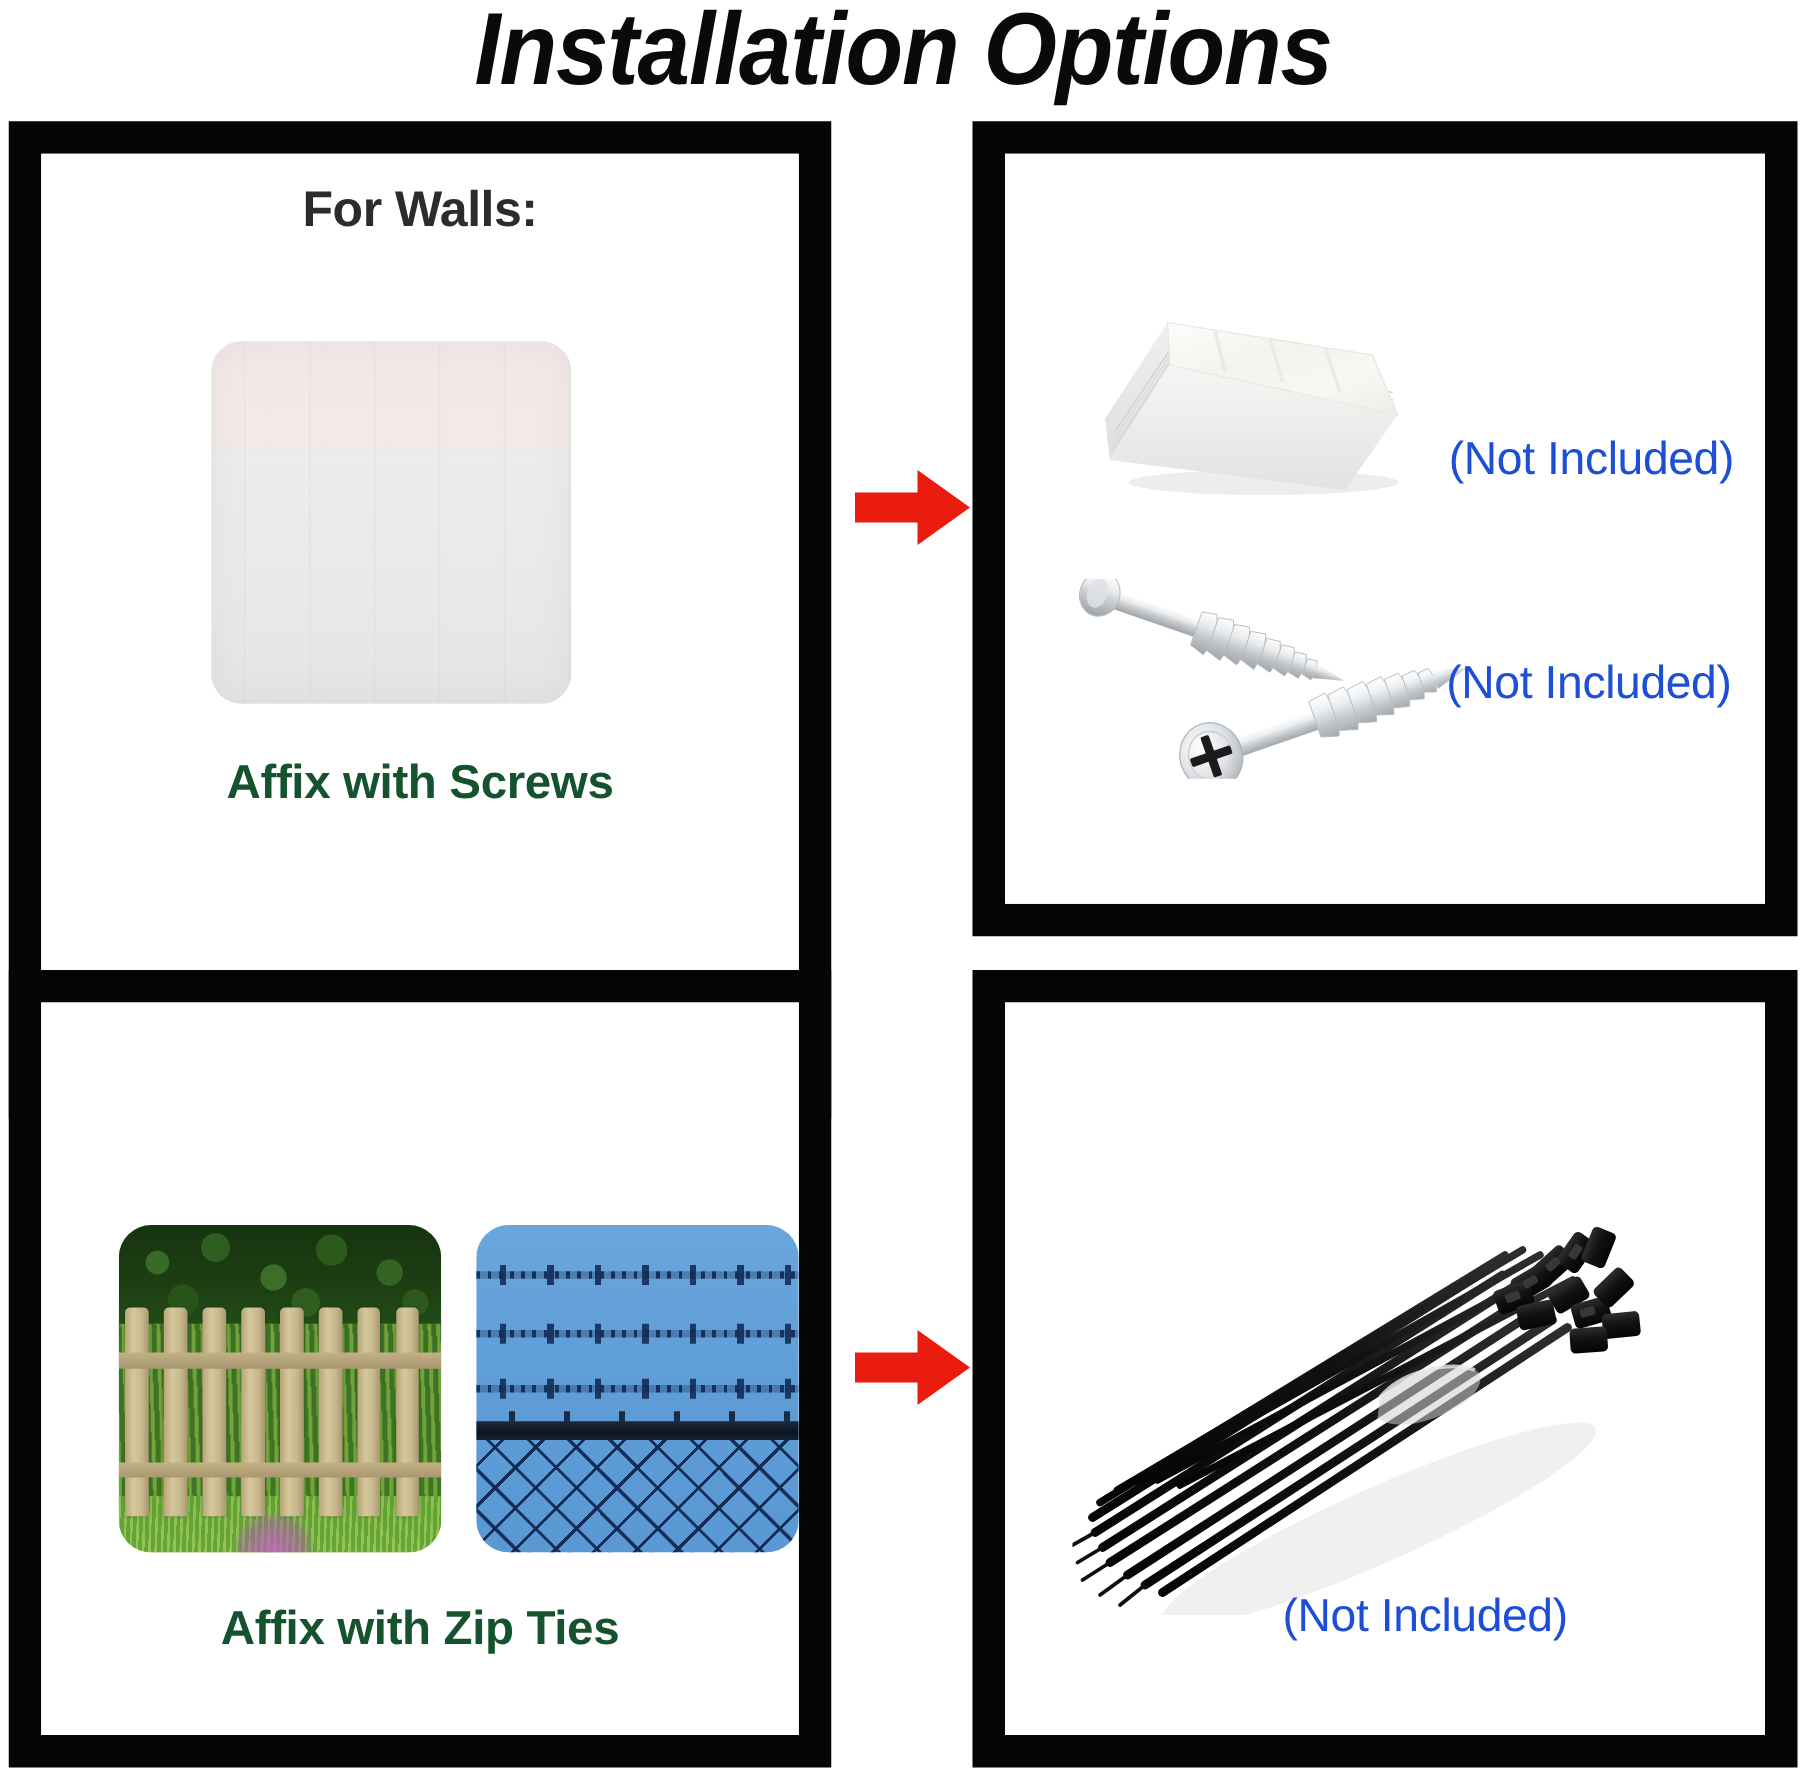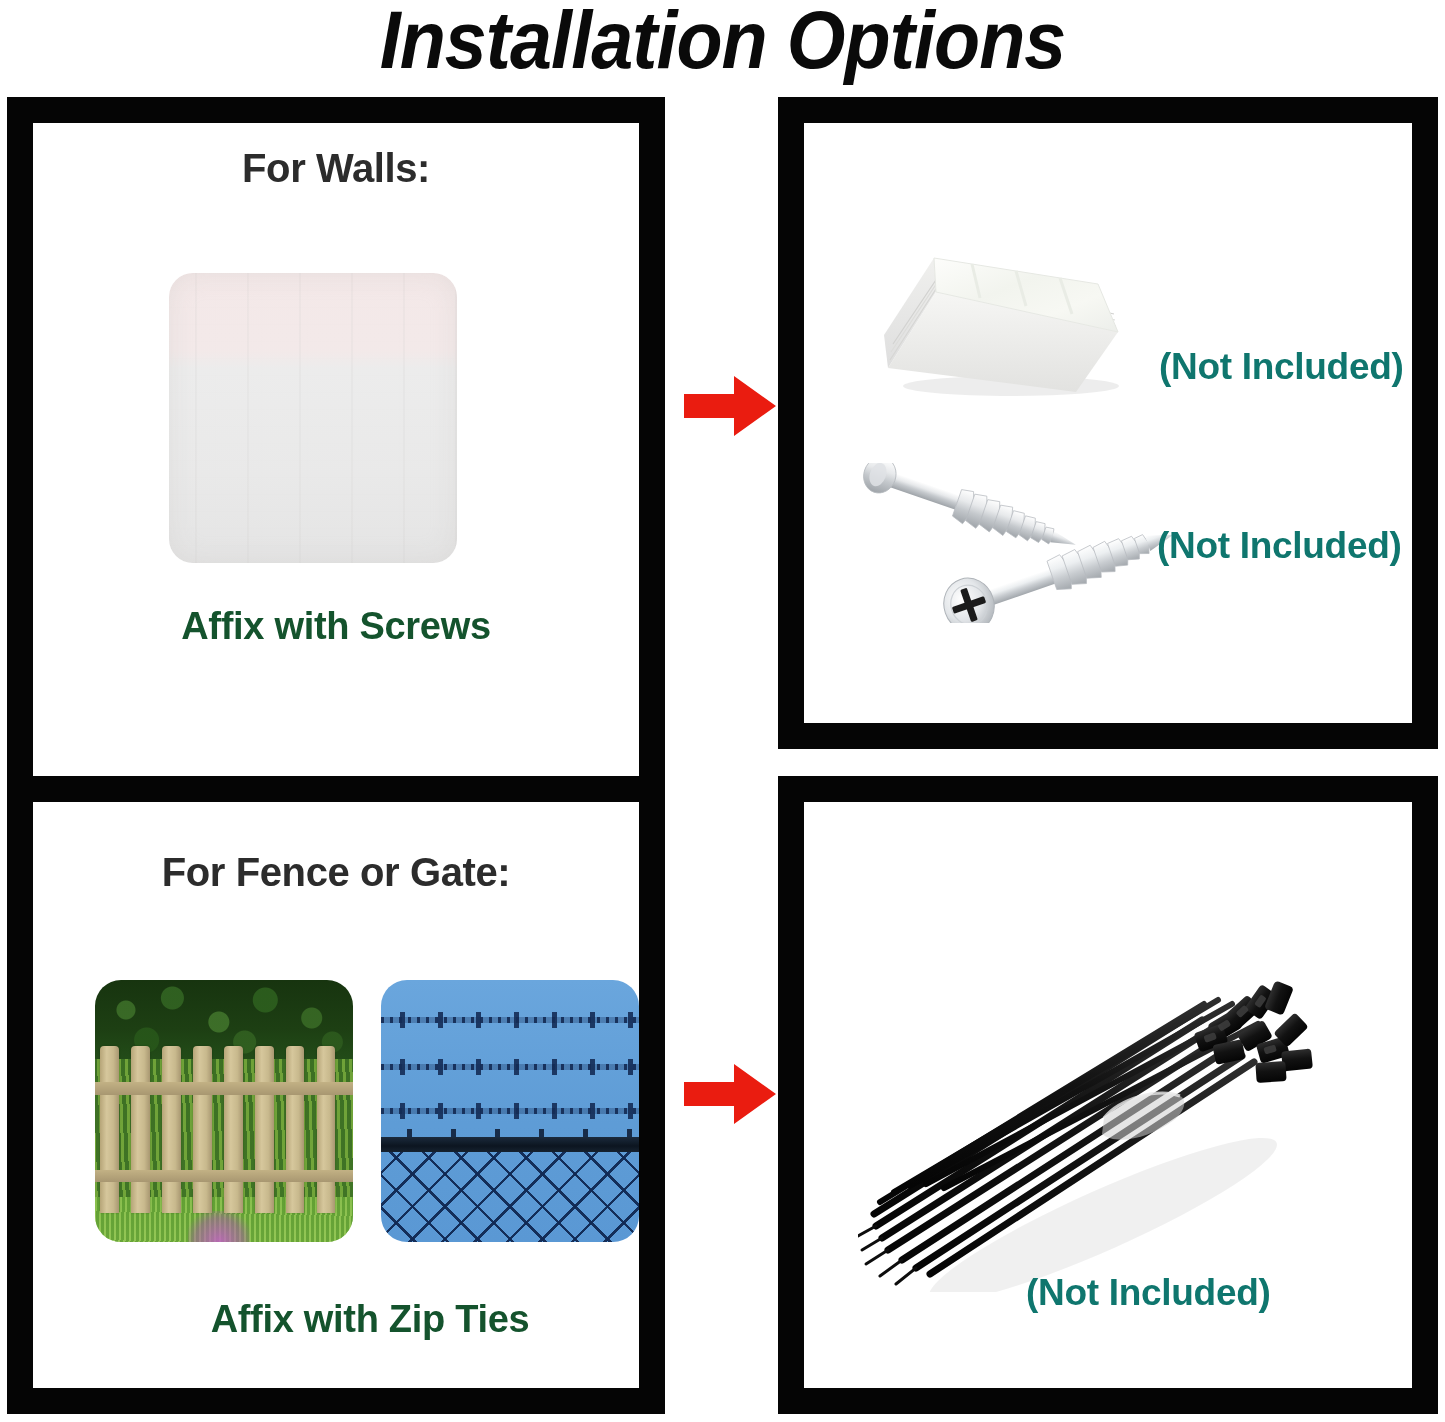--- a/index.html
+++ b/index.html
@@ -73,27 +73,27 @@
     left: 0;
     width: 100%;
     text-align: center;
     font-size: 38px;
     font-weight: bold;
     color: #14532d;
     letter-spacing: -0.3px;
   }
   #caption-walls-1 { top: 482px; }
   #caption-walls-2 { top: 535px; }
-  #caption-fence-1 { top: 496px; padding-left: 34px; }
+  #caption-fence-1 { top: 480px; }
 
   .not-included {
     position: absolute;
     font-size: 37px;
-    font-weight: bold;
-    color: #0f766e;
+    font-weight: normal;
+    color: #1d4ed8;
     letter-spacing: -0.3px;
     white-space: nowrap;
   }
   #not-included-tape   { left: 355px; top: 223px; }
   #not-included-screws { left: 353px; top: 402px; }
   #not-included-zip    { left: 222px; top: 470px; }
 
   
   .arrow-right {
     position: absolute;
@@ -425,21 +425,20 @@
       </g>
     </svg>
 
     <div class="not-included" id="not-included-screws">(Not Included)</div>
   </div>
 </div>
 
 <div class="panel" id="panel-fence">
   <div class="panel-inner">
 
-    <div class="panel-heading" id="heading-fence">For Fence or Gate:</div>
 
     <div class="photo-tile" id="photo-wood-fence">
       <div class="sky-hedge"></div>
       <div class="hedge-texture"></div>
       <div class="grass-back"></div>
       <div class="lawn"></div>
       <div class="path"></div>
       <div class="pickets">
         <div class="picket" style="left:2%"></div>
         <div class="picket" style="left:14%"></div>

